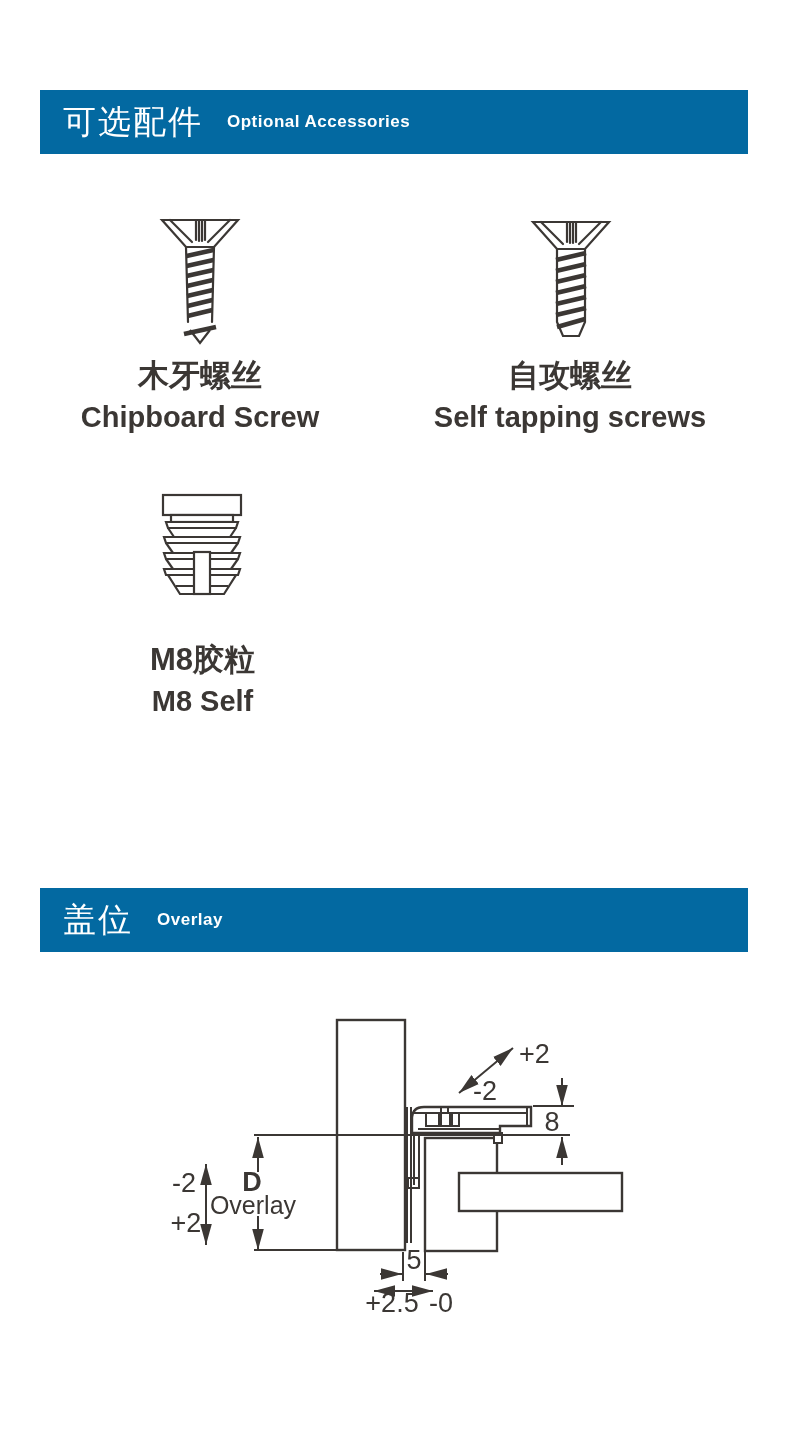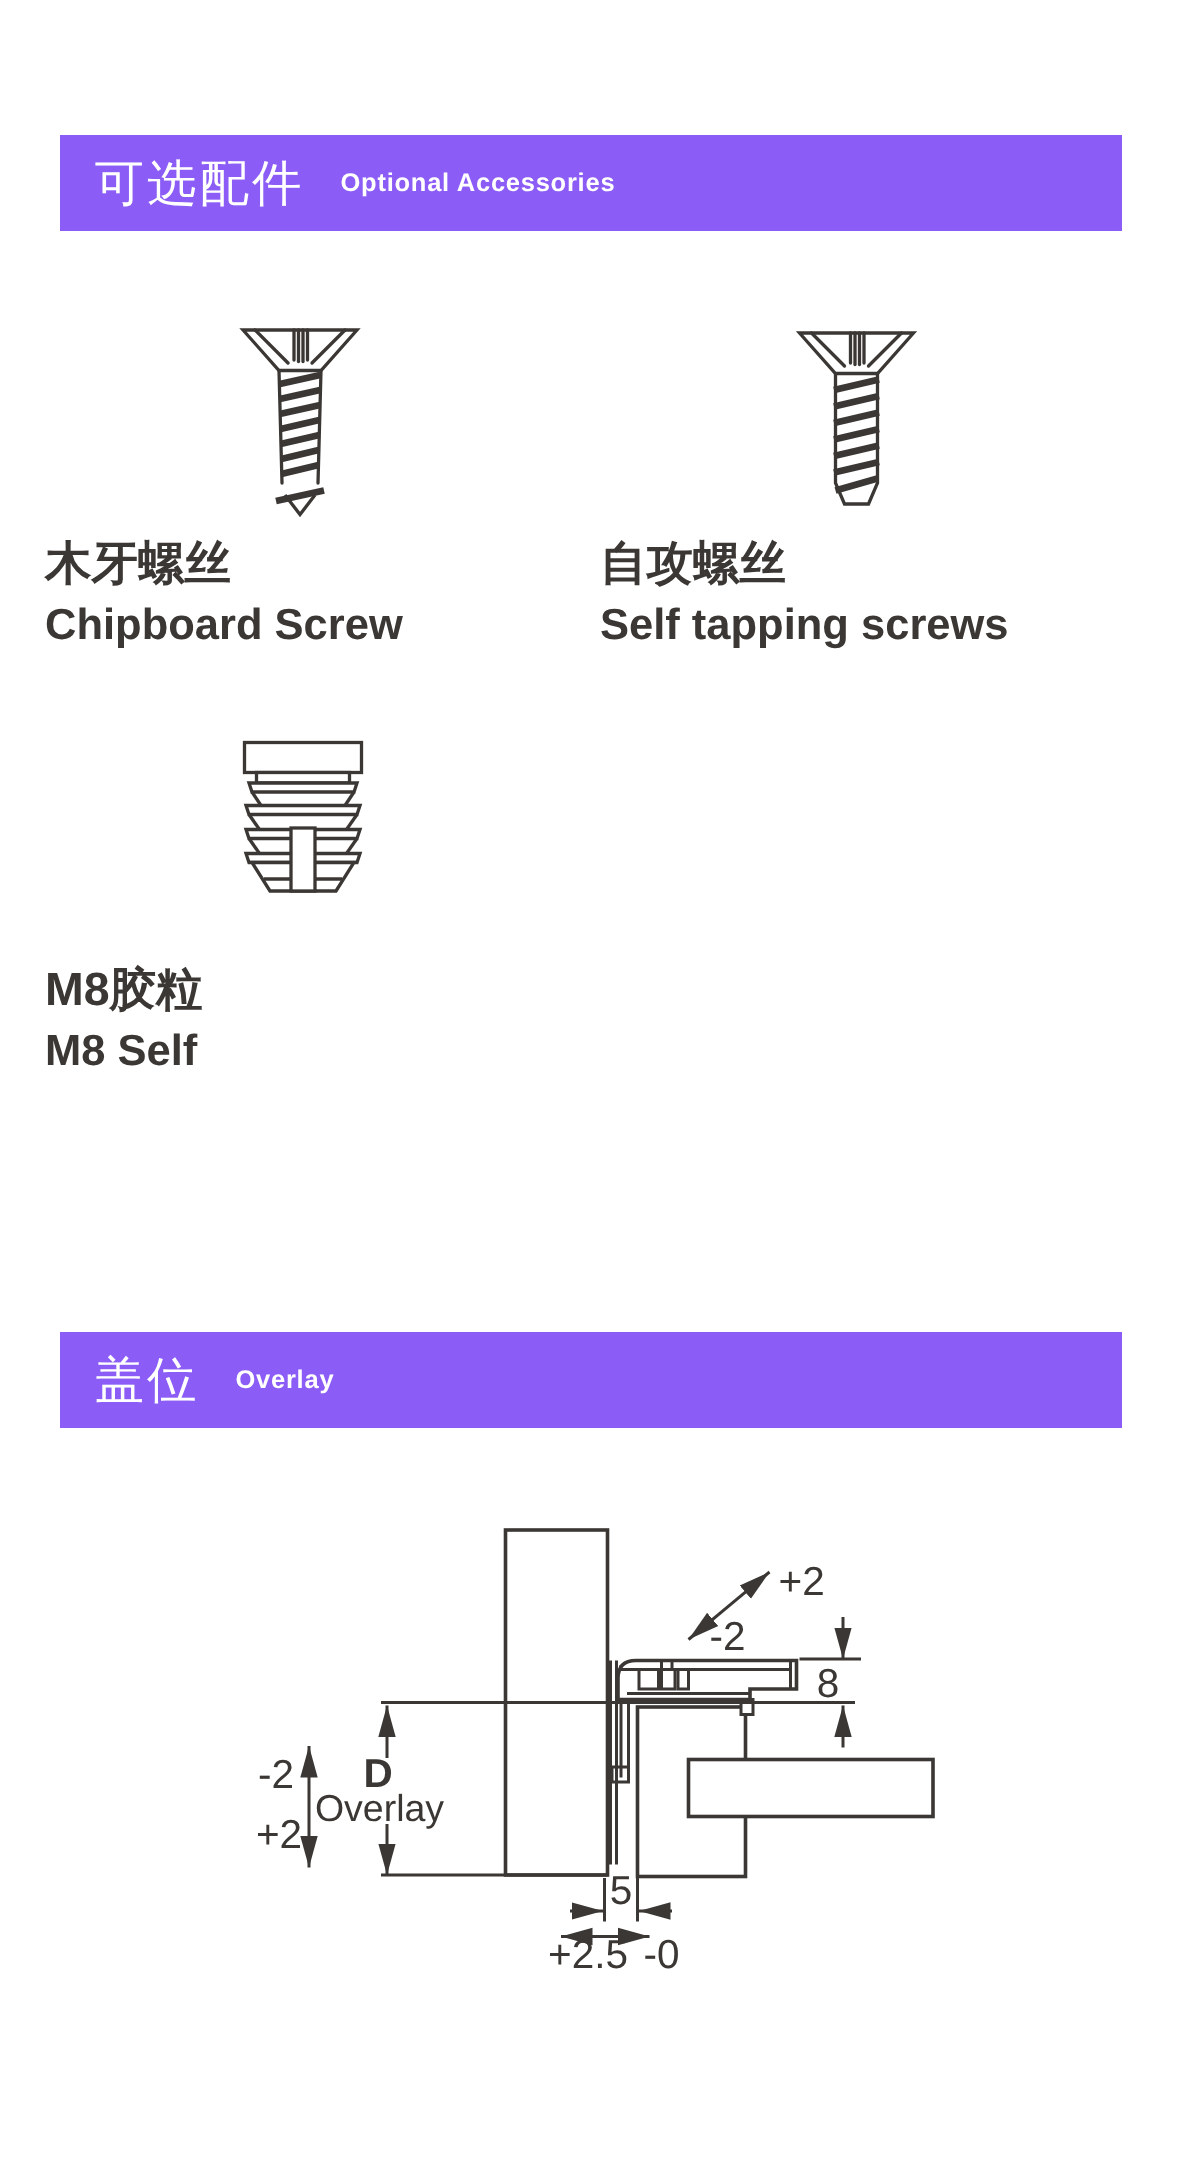--- a/index.html
+++ b/index.html
@@ -2,26 +2,26 @@
 <html><head>
 <meta charset="utf-8">
 <style>
   html,body{margin:0;padding:0;}
   body{
     width:790px;height:1450px;position:relative;background:#ffffff;
     font-family:"Liberation Sans", sans-serif;color:#3b3734;overflow:hidden;
   }
   .abs{position:absolute;}
   .section-header{
-    left:40px;width:708px;height:64px;background:#8b5cf6;
+    left:40px;width:708px;height:64px;background:#0369a1;
     display:flex;align-items:center;color:#ffffff;
   }
   .hdr-zh{font-size:33px;font-weight:400;margin-left:23px;letter-spacing:2px;}
   .hdr-en{font-size:17px;font-weight:600;margin-left:24px;letter-spacing:0.5px;}
-  .item-label{ text-align:left;line-height:1.3; }
+  .item-label{ text-align:center;line-height:1.3; }
   .item-label .zh{font-size:31px;font-weight:700;display:block;}
   .item-label .en{font-size:29px;font-weight:700;display:block;margin-top:3px;}
   svg{display:block;}
   svg text{font-family:"Liberation Sans", sans-serif;fill:#3b3734;}
   .dimtext{font-size:27px;}
   .dimtext-b{font-size:27px;font-weight:700;}
   .dimtext-s{font-size:25px;}
 </style>
 </head>
 <body>

